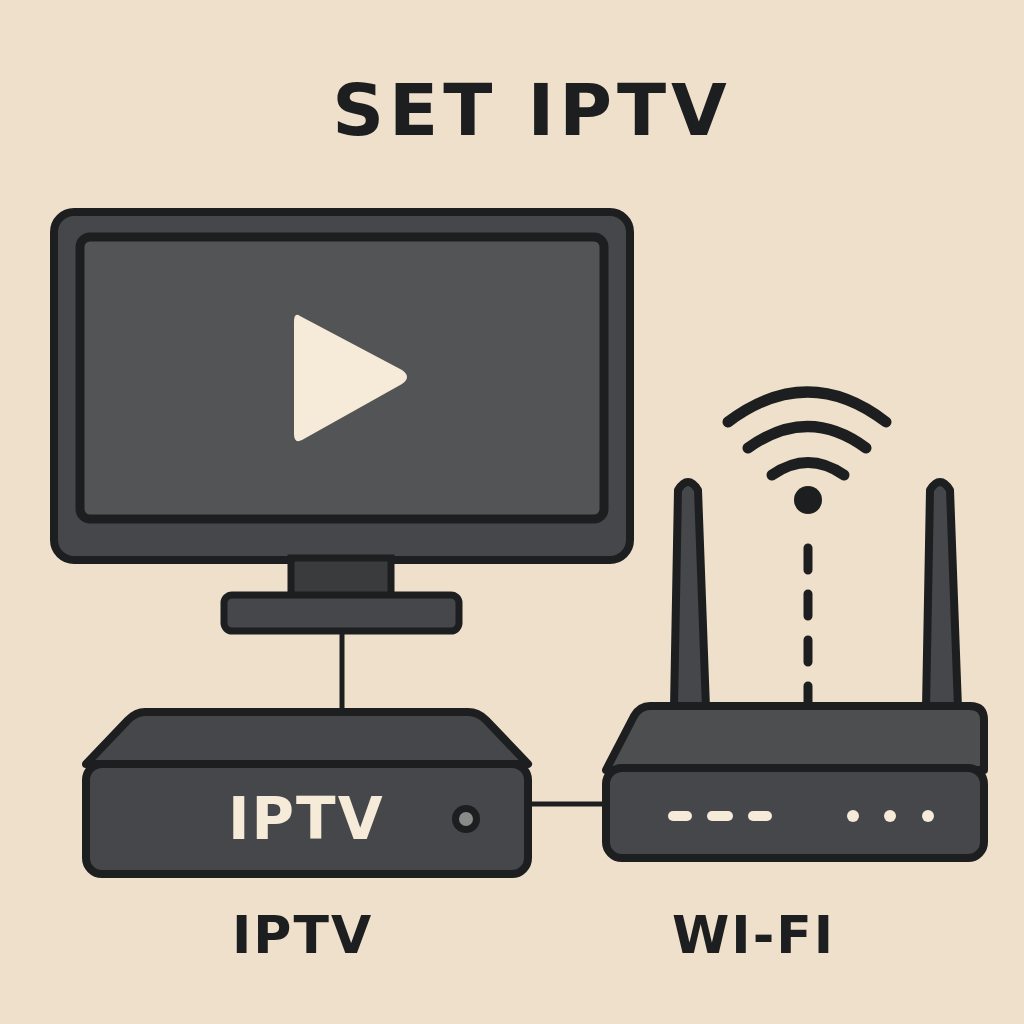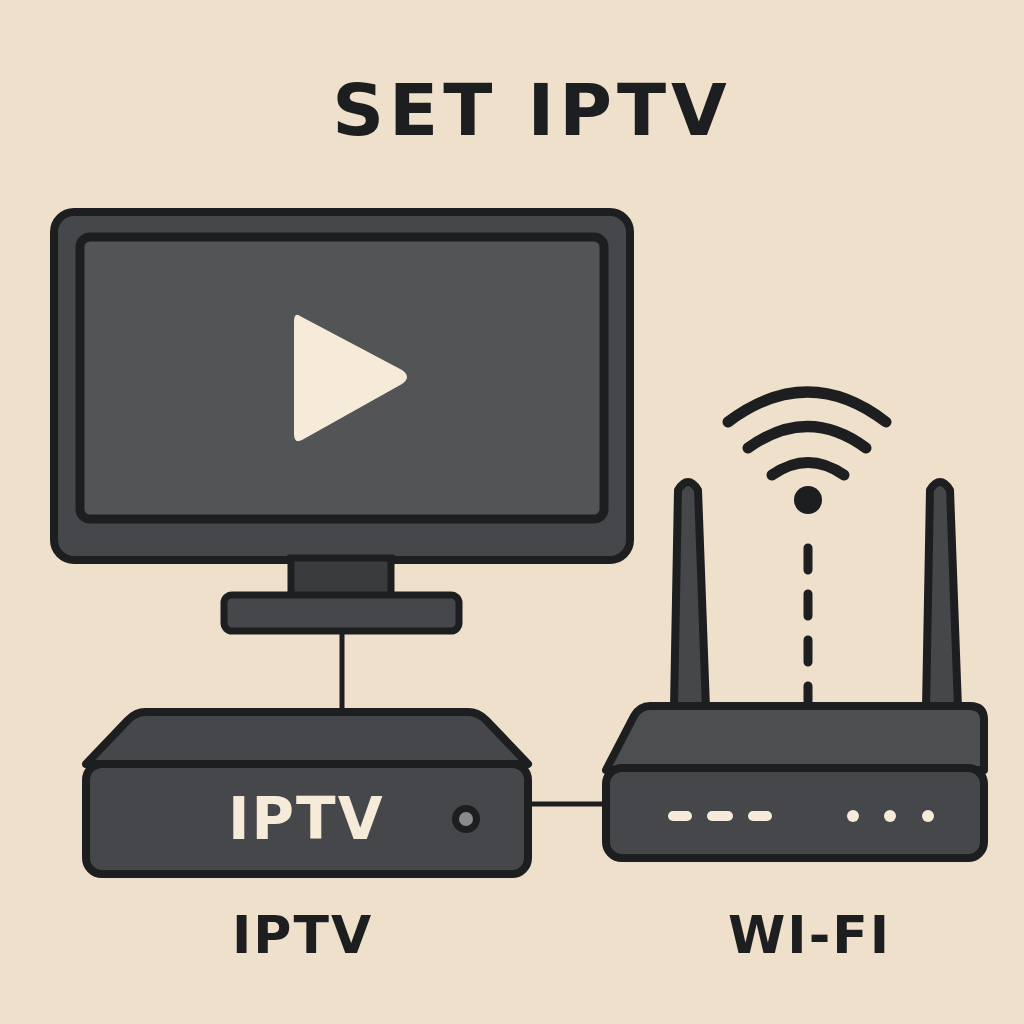--- a/index.html
+++ b/index.html
@@ -1,21 +1,21 @@
 <!DOCTYPE html>
 <html><head>
 <meta charset="utf-8">
 <style>
   html,body{margin:0;padding:0;}
   body{width:1024px;height:1024px;background:#efe0cc;overflow:hidden;position:relative;font-family:"DejaVu Sans",sans-serif;}
   .title{position:absolute;left:8px;width:1024px;top:68px;text-align:center;font-size:72px;font-weight:bold;color:#1d1e20;letter-spacing:5px;font-family:"DejaVu Sans",sans-serif;padding-left:12px;}
   svg.scene{position:absolute;left:0;top:0;}
   .label{position:absolute;top:905px;font-size:52px;font-weight:bold;color:#1d1e20;font-family:"DejaVu Sans",sans-serif;letter-spacing:2px;}
   .label-iptv{left:232px;}
-  .label-wifi{left:728px;}
+  .label-wifi{left:672px;}
   .box-text{position:absolute;left:228px;top:785px;font-size:58px;font-weight:bold;color:#f6ead9;font-family:"DejaVu Sans",sans-serif;letter-spacing:2px;}
 </style>
 </head>
 <body>
 
 <div class="title">SET IPTV</div>
 
 <svg class="scene" width="1024" height="1024" viewBox="0 0 1024 1024">
 
   <line x1="342" y1="628" x2="342" y2="712" stroke="#1d1e20" stroke-width="5"></line>

